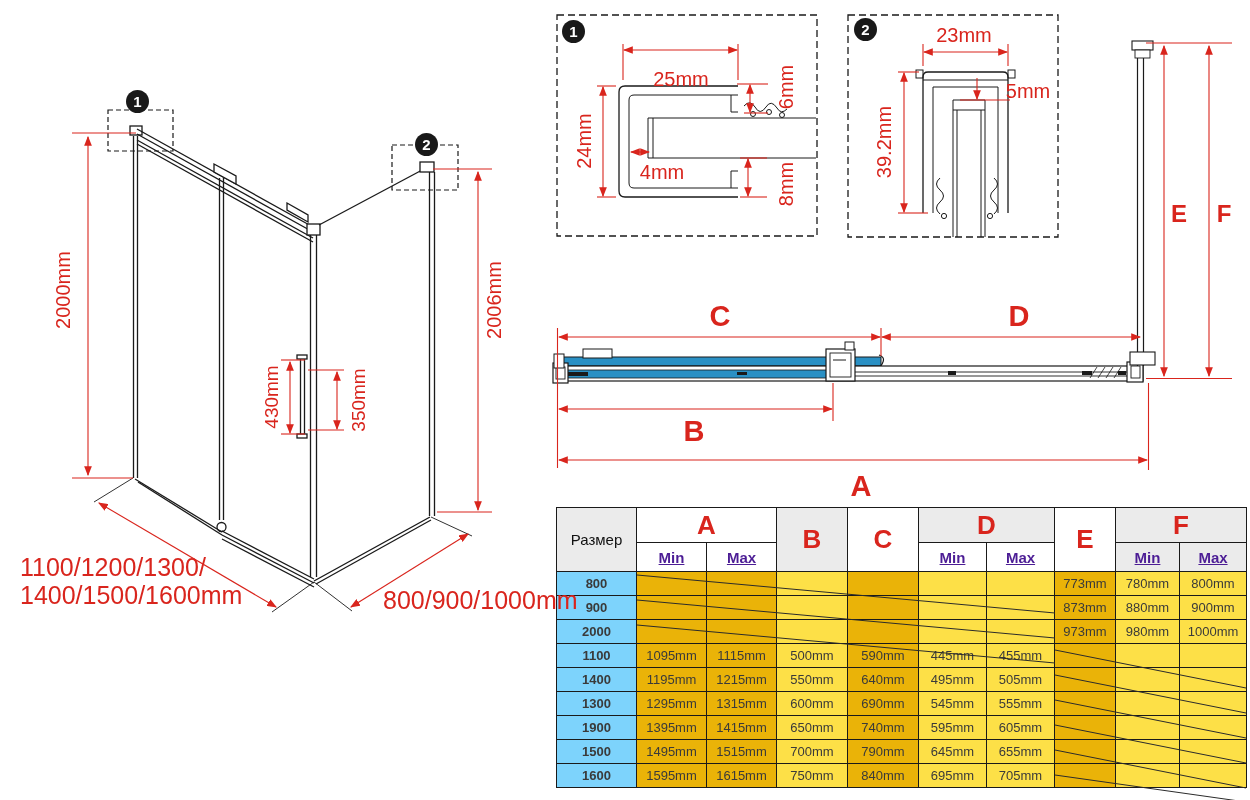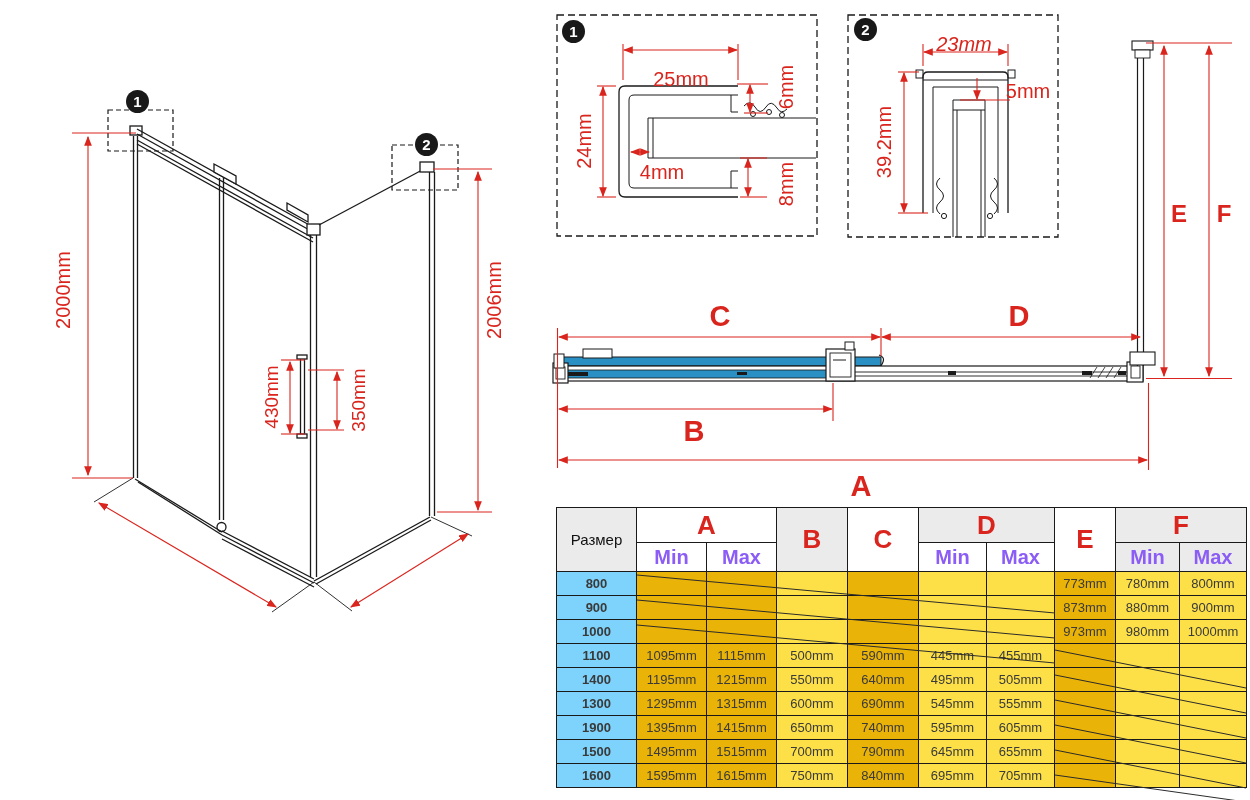--- a/index.html
+++ b/index.html
@@ -14,21 +14,21 @@
       transform:translate(-50%,-50%);}
   .bl.sm{font-size:24px;}
   .badge{position:absolute;width:23px;height:23px;border-radius:50%;background:#191919;color:#fff;
      font-size:15px;font-weight:bold;display:flex;align-items:center;justify-content:center;z-index:5;}
   
   #size-table-wrap{position:absolute;left:556px;top:507px;z-index:2;}
   table.sz{border-collapse:collapse;table-layout:fixed;width:690px;}
   table.sz td, table.sz th{border:1px solid #1a1a1a;text-align:center;vertical-align:middle;
      padding:0;overflow:hidden;}
   table.sz thead tr.r1 th{height:34px;}
-  table.sz thead tr.r2 th{height:28px;font-size:20px;font-weight:bold;color:#8b5cf6;}
+  table.sz thead tr.r2 th{height:28px;font-size:15px;font-weight:bold;color:#4c1d95;text-decoration:underline;}
   table.sz tbody tr{height:24px;}
   .hl{color:#d9251d;font-size:26px;font-weight:bold;background:#fff;}
   .hg{background:#ebebeb;}
   .hw{background:#fff;}
   th.szhdr{font-size:15px;font-weight:normal;color:#111;background:#ebebeb;}
   td.rowlabel{font-size:14px;font-weight:bold;color:#111;background:#7dd3fc;}
   table.sz tbody td{font-size:13px;color:#3a3a3a;}
   td.c0,td.c1,td.c3,td.c6{background:#eab308;}
   td.c2,td.c4,td.c5,td.c7,td.c8{background:#fde047;}
   #strikes{position:absolute;left:556px;top:507px;z-index:6;pointer-events:none;}
@@ -229,28 +229,31 @@
     <line x1="1209" y1="46" x2="1209" y2="376" marker-start="url(#ar)" marker-end="url(#ar)"></line>
   </g>
 </svg>
 
 <div id="labels">
 
   <div class="dim rot" style="left:63px;top:290px;">2000mm</div>
   <div class="dim rot" style="left:494px;top:300px;">2006mm</div>
   <div class="dim rot" style="left:272px;top:397px;font-size:19px;">430mm</div>
   <div class="dim rot" style="left:359px;top:400px;font-size:19px;">350mm</div>
+  <div class="dim big" style="left:20px;top:553px;">1100/1200/1300/</div>
+  <div class="dim big" style="left:20px;top:581px;">1400/1500/1600mm</div>
+  <div class="dim big" style="left:383px;top:586px;">800/900/1000mm</div>
 
   <div class="dim" style="left:681px;top:33px;margin-top:46px;">25mm</div>
   <div class="dim rot" style="left:584px;top:141px;">24mm</div>
   <div class="dim" style="left:662px;top:172px;">4mm</div>
   <div class="dim rot" style="left:786px;top:87px;">6mm</div>
   <div class="dim rot" style="left:786px;top:184px;">8mm</div>
 
-  <div class="dim" style="left:964px;top:44px;font-style:italic;">23mm</div>
+  <div class="dim" style="left:964px;top:35px;">23mm</div>
   <div class="dim rot" style="left:884px;top:142px;">39.2mm</div>
   <div class="dim" style="left:1028px;top:91px;text-align:center;">5mm</div>
 
   <div class="bl" style="left:720px;top:316px;">C</div>
   <div class="bl" style="left:1019px;top:316px;">D</div>
   <div class="bl" style="left:694px;top:431px;">B</div>
   <div class="bl" style="left:861px;top:486px;">A</div>
   <div class="bl sm" style="left:1179px;top:214px;">E</div>
   <div class="bl sm" style="left:1224px;top:214px;">F</div>
 </div>
@@ -312,21 +315,21 @@
           <td class="c1"></td>
           <td class="c2"></td>
           <td class="c3"></td>
           <td class="c4"></td>
           <td class="c5"></td>
           <td class="c6">873mm</td>
           <td class="c7">880mm</td>
           <td class="c8">900mm</td>
         </tr>
         <tr>
-          <td class="rowlabel">1000</td>
+          <td class="rowlabel">2000</td>
           <td class="c0"></td>
           <td class="c1"></td>
           <td class="c2"></td>
           <td class="c3"></td>
           <td class="c4"></td>
           <td class="c5"></td>
           <td class="c6">973mm</td>
           <td class="c7">980mm</td>
           <td class="c8">1000mm</td>
         </tr>

